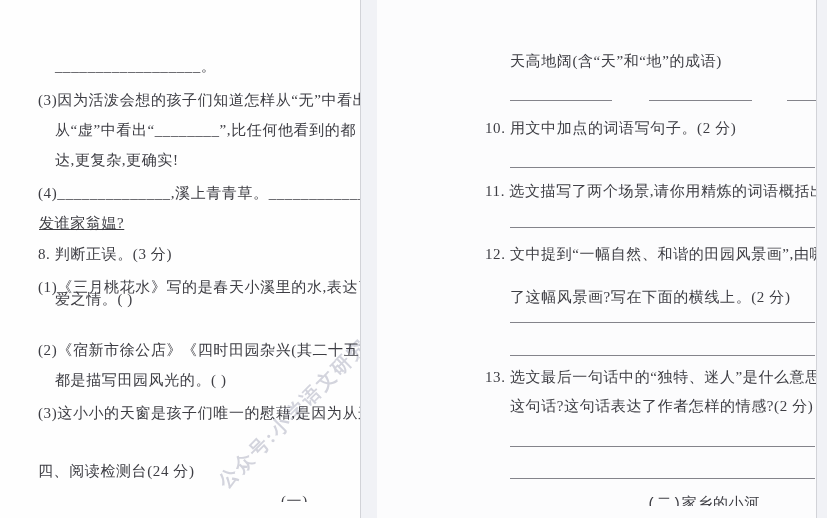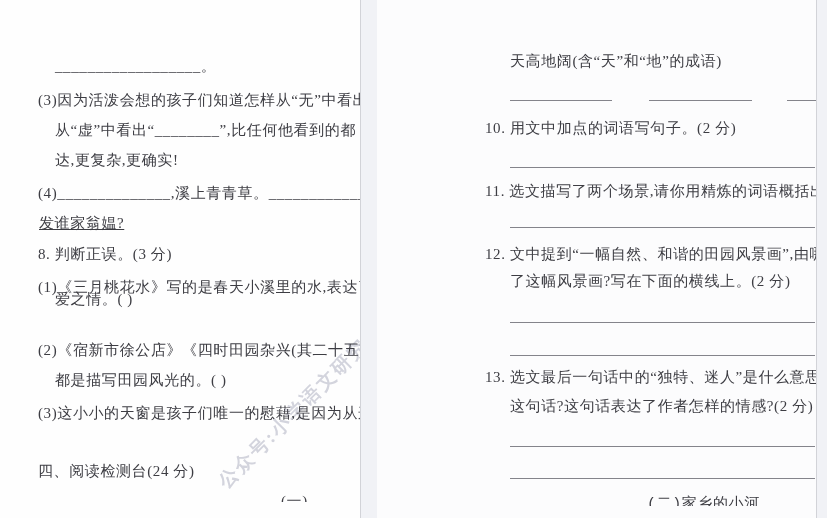--- a/index.html
+++ b/index.html
@@ -88,21 +88,21 @@
       <div class="rulerow" style="top: 100px;">
         <div class="rule" style="left: 133px; top: 0px; width: 102px;"></div>
         <div class="rule" style="left: 272px; top: 0px; width: 103px;"></div>
         <div class="rule" style="left: 410px; top: 0px; width: 30px;"></div>
       </div>
       <div class="tline" style="left: 108px; top: 117px;">10. 用文中加点的词语写句子。(2 分)</div>
       <div class="rule" style="left: 133px; top: 167px; width: 305px;"></div>
       <div class="tline" style="left: 108px; top: 180px;">11. 选文描写了两个场景,请你用精炼的词语概括出来</div>
       <div class="rule" style="left: 133px; top: 227px; width: 305px;"></div>
       <div class="tline" style="left: 108px; top: 243px;">12. 文中提到“一幅自然、和谐的田园风景画”,由哪</div>
-      <div class="tline" style="left: 133px; top: 270px;">了这幅风景画?写在下面的横线上。(2 分)</div>
+      <div class="tline" style="left: 133px; top: 286px;">了这幅风景画?写在下面的横线上。(2 分)</div>
       <div class="rule" style="left: 133px; top: 322px; width: 305px;"></div>
       <div class="rule" style="left: 133px; top: 355px; width: 305px;"></div>
       <div class="tline" style="left: 108px; top: 366px;">13. 选文最后一句话中的“独特、迷人”是什么意思?</div>
       <div class="tline" style="left: 133px; top: 395px;">这句话?这句话表达了作者怎样的情感?(2 分)</div>
       <div class="rule" style="left: 133px; top: 446px; width: 305px;"></div>
       <div class="rule" style="left: 133px; top: 478px; width: 305px;"></div>
       <div class="tline clipped" style="left: 270px; top: 494px; font-family: Liberation Mono, monospace;">(二)家乡的小河</div>
     </div>
 
   <div class="edge-strip"></div>

